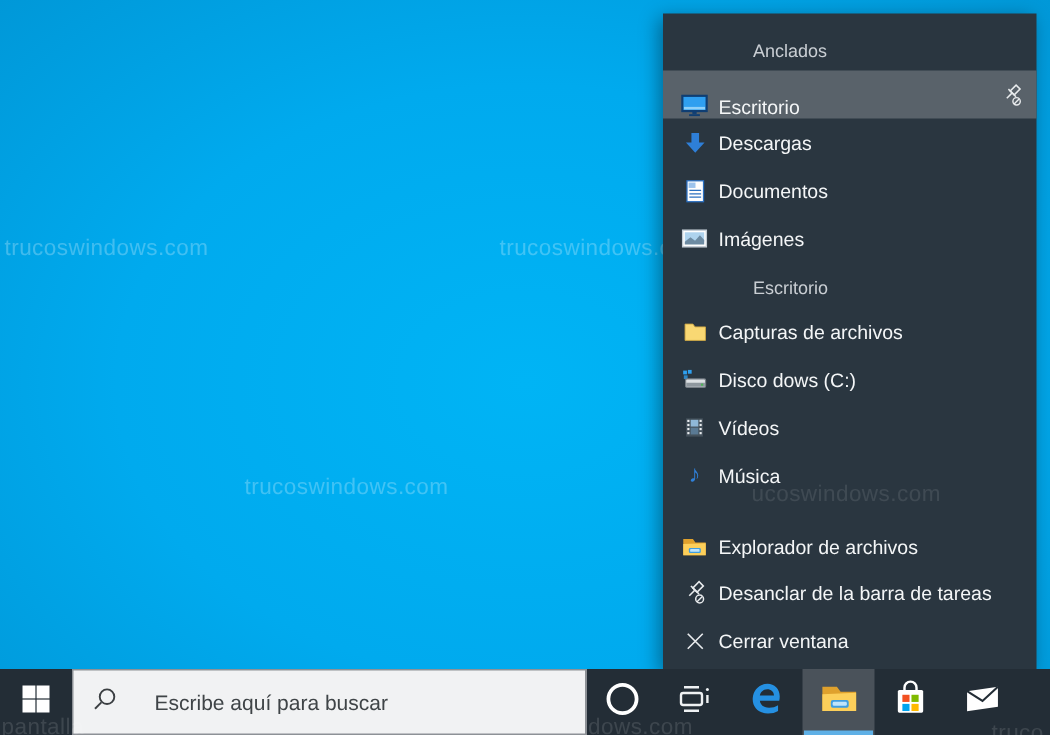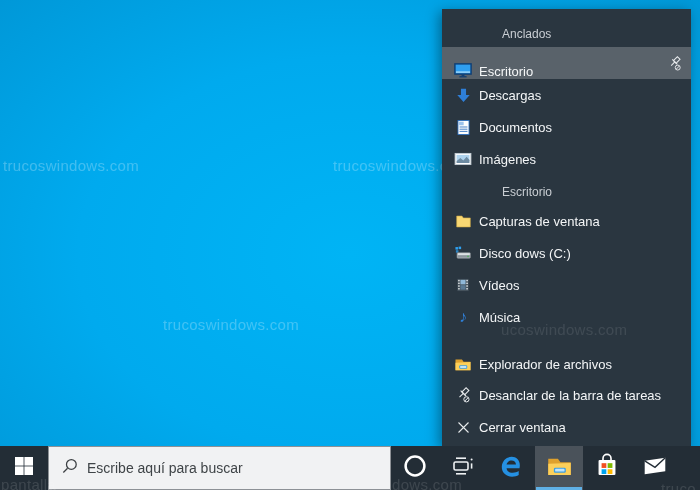--- a/index.html
+++ b/index.html
@@ -35,21 +35,21 @@
   .taskbar{
     position:absolute;left:0;bottom:0;width:700px;height:44px;
     background:#232d36;display:flex;align-items:stretch;z-index:7;
   }
   .tb-cell{width:48px;flex:none;display:flex;align-items:center;justify-content:center;position:relative;}
   .searchbox{
     width:343px;flex:none;background:#f1f2f3;border:1px solid #8d9196;box-sizing:border-box;
     display:flex;align-items:center;padding-left:12px;
   }
   .searchbox input{
-    border:none;outline:none;background:transparent;margin-left:6px;width:280px;
+    border:none;outline:none;background:transparent;margin-left:22px;width:280px;
     font-family:"Liberation Sans","DejaVu Sans",sans-serif;font-size:14px;color:#0f172a;
   }
   .searchbox input::placeholder{color:#3f4447;opacity:1;}
   .tb-cell.active{background:rgba(255,255,255,.18);}
   .tb-cell.active .underline{
     position:absolute;left:1px;right:1px;bottom:0;height:3px;background:#5fb0e6;
   }
 </style>
 </head>
 <body>
@@ -125,21 +125,21 @@
     </div>
 
     <div class="jl-header" style="top:176px">Escritorio</div>
 
     <div class="jl-item" style="top:196px">
       <span class="ic">
         <svg viewBox="0 0 20 20" width="17" height="17">
           <path d="M2 3.6 h6.2 l1.6 2.2 H18 v10.6 H2 Z" fill="#f9d873" stroke="#cfa944" stroke-width=".7"></path>
         </svg>
       </span>
-      <span class="lbl">Capturas de ventana</span>
+      <span class="lbl">Capturas de archivos</span>
     </div>
 
     <div class="jl-item" style="top:228px">
       <span class="ic">
         <svg viewBox="0 0 20 20" width="18" height="18">
           <g fill="#2ea0f0">
             <rect x="1.6" y="3.4" width="2.8" height="2.8"></rect>
             <rect x="5.1" y="2.9" width="2.8" height="2.8"></rect>
             <rect x="2.1" y="6.9" width="2.8" height="2.8" opacity=".75"></rect>
           </g>

